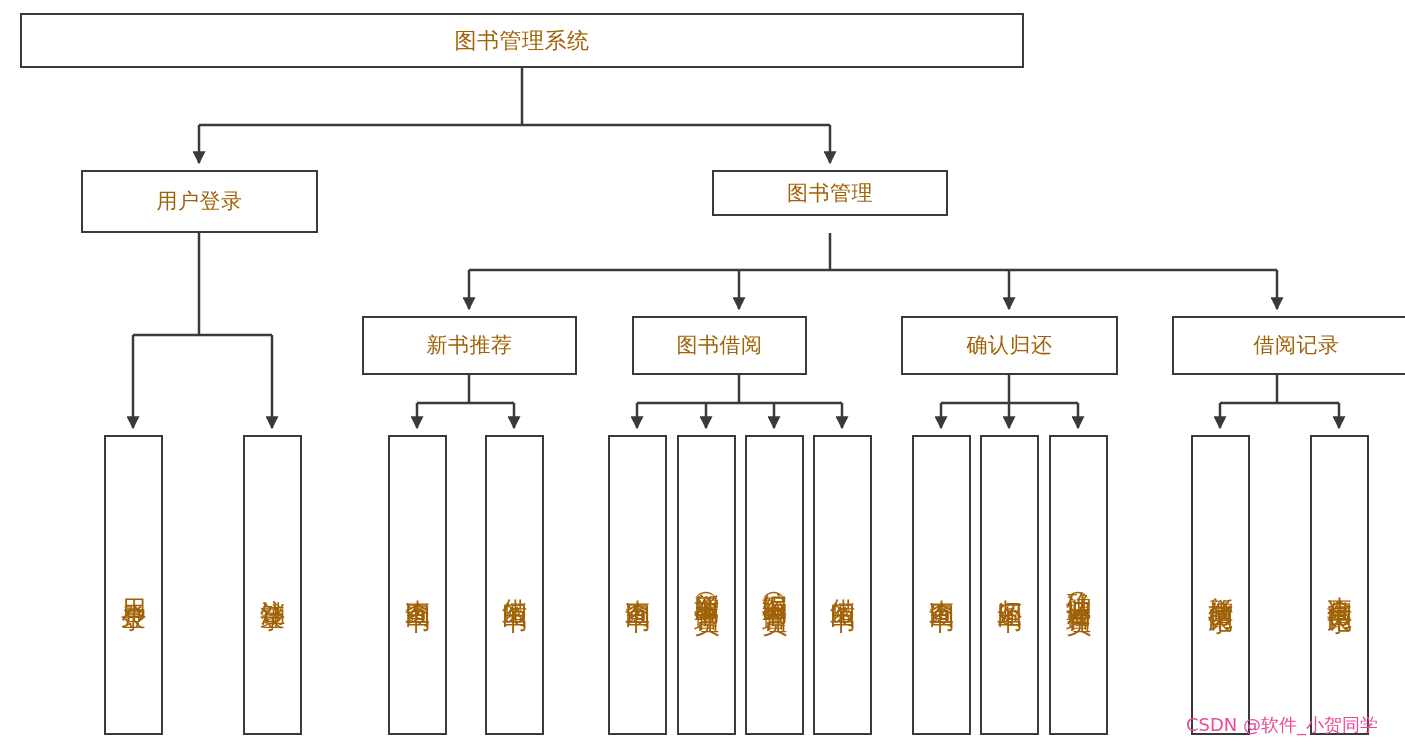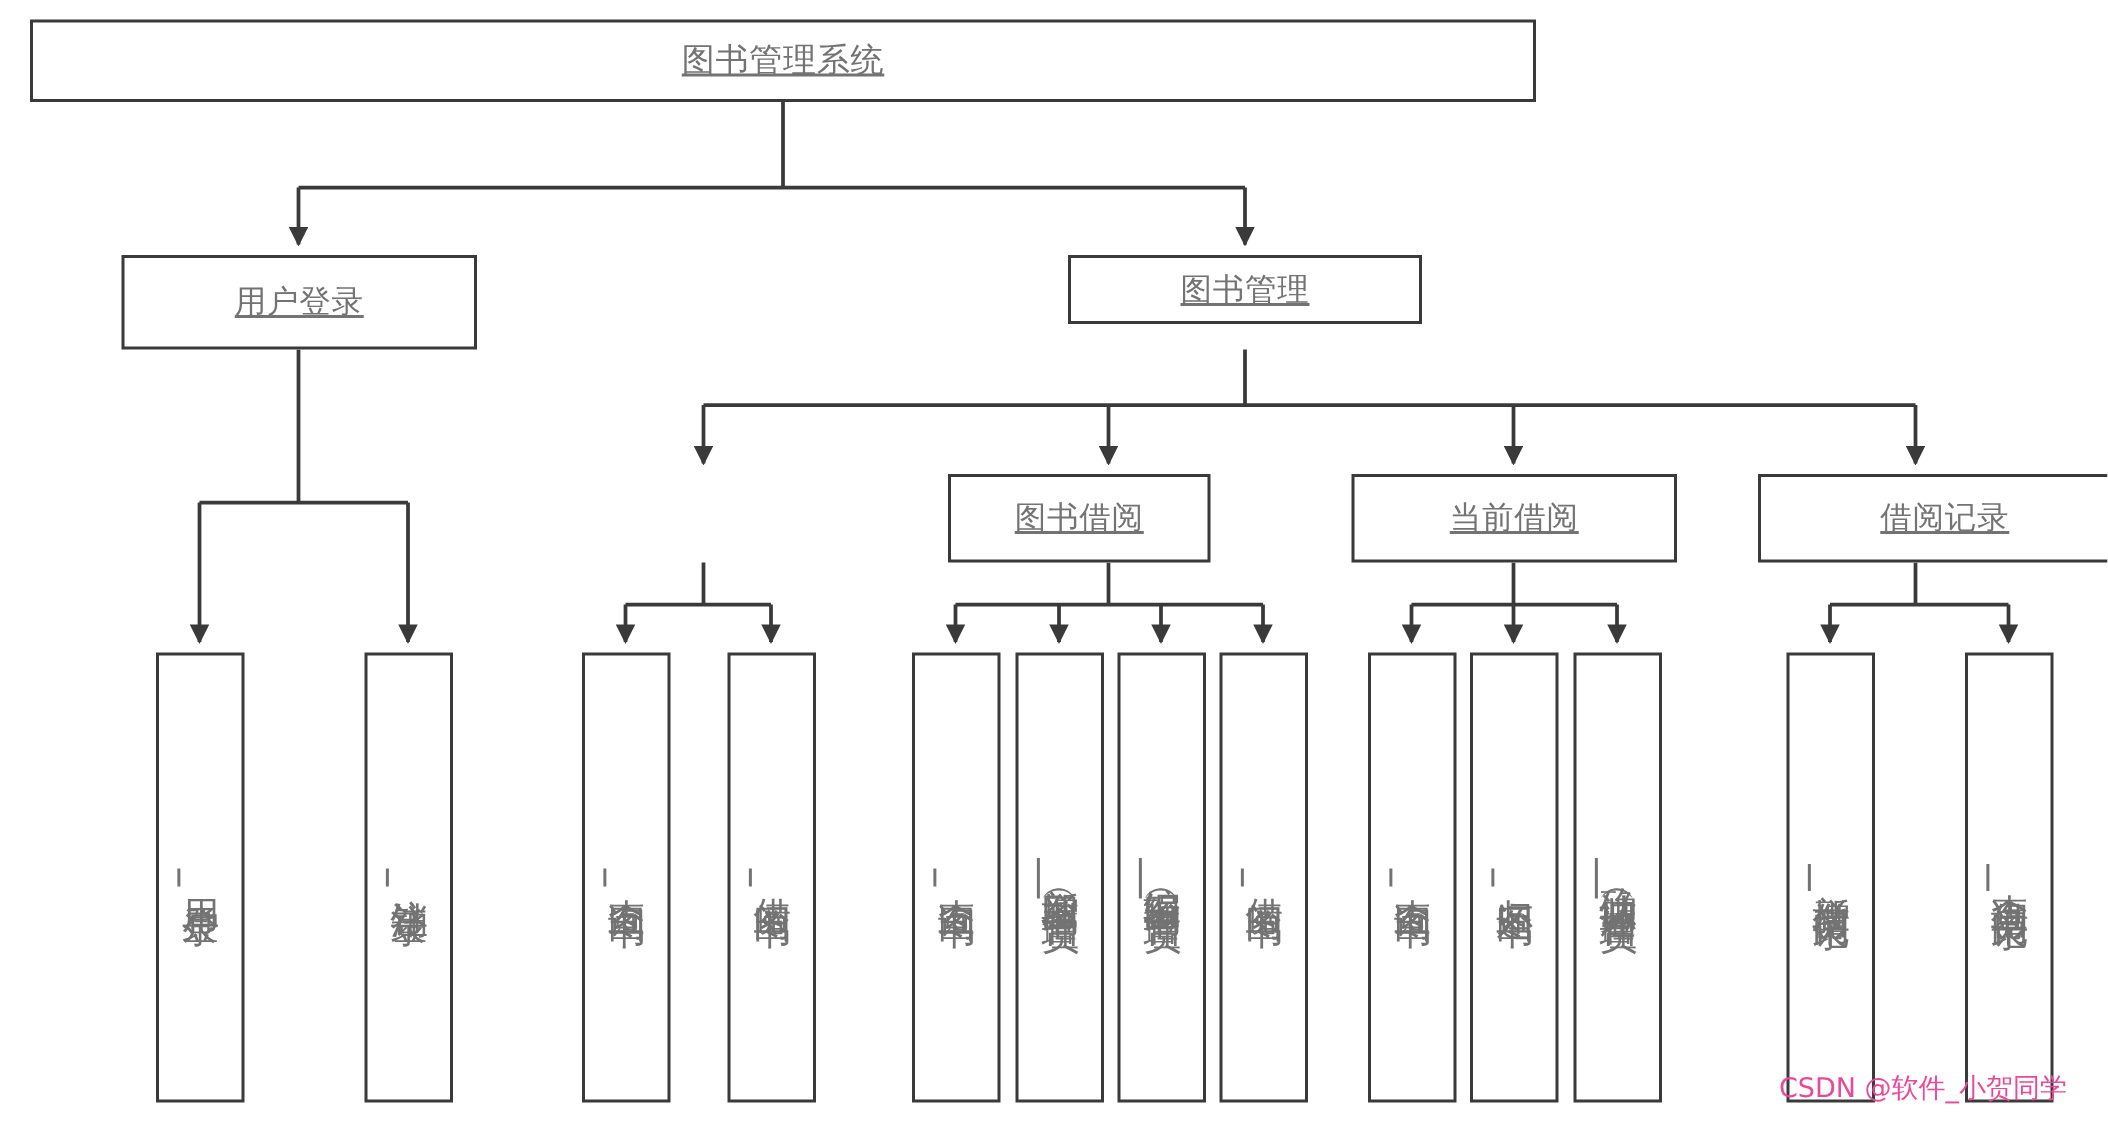--- a/index.html
+++ b/index.html
@@ -27,23 +27,22 @@
     pointer-events: none;
   }
   .node {
     position: absolute;
     box-sizing: border-box;
     background: #ffffff;
     border: 2.5px solid #3a3a3a;
     display: flex;
     align-items: center;
     justify-content: center;
-    color: #737373;
+    color: #a16207;
     z-index: 2;
-    text-decoration: underline;
   }
   .node-label {
     display: block;
     text-align: center;
     line-height: 1.18;
     letter-spacing: 0.5px;
   }
   
   .node.horiz .node-label {
     font-size: 21px;
@@ -137,25 +136,28 @@
     <span class="node-label">图书管理系统</span>
   </div>
 
   <div class="node horiz" style="left:81px; top:170px; width:237px; height:63px;">
     <span class="node-label">用户登录</span>
   </div>
   <div class="node horiz" style="left:712px; top:170px; width:236px; height:46px;">
     <span class="node-label">图书管理</span>
   </div>
 
+  <div class="node horiz" style="left:362px; top:316px; width:215px; height:59px;">
+    <span class="node-label">新书推荐</span>
+  </div>
   <div class="node horiz" style="left:632px; top:316px; width:175px; height:59px;">
     <span class="node-label">图书借阅</span>
   </div>
   <div class="node horiz" style="left:901px; top:316px; width:217px; height:59px;">
-    <span class="node-label">当前借阅</span>
+    <span class="node-label">确认归还</span>
   </div>
   <div class="node horiz" style="left:1172px; top:316px; width:249px; height:59px;">
     <span class="node-label">借阅记录</span>
   </div>
 
   <div class="node vert" style="left:104px; top:435px; width:59px; height:300px;">
     <span class="node-label">用户登录</span>
   </div>
   <div class="node vert" style="left:243px; top:435px; width:59px; height:300px;">
     <span class="node-label">注销登录</span>

